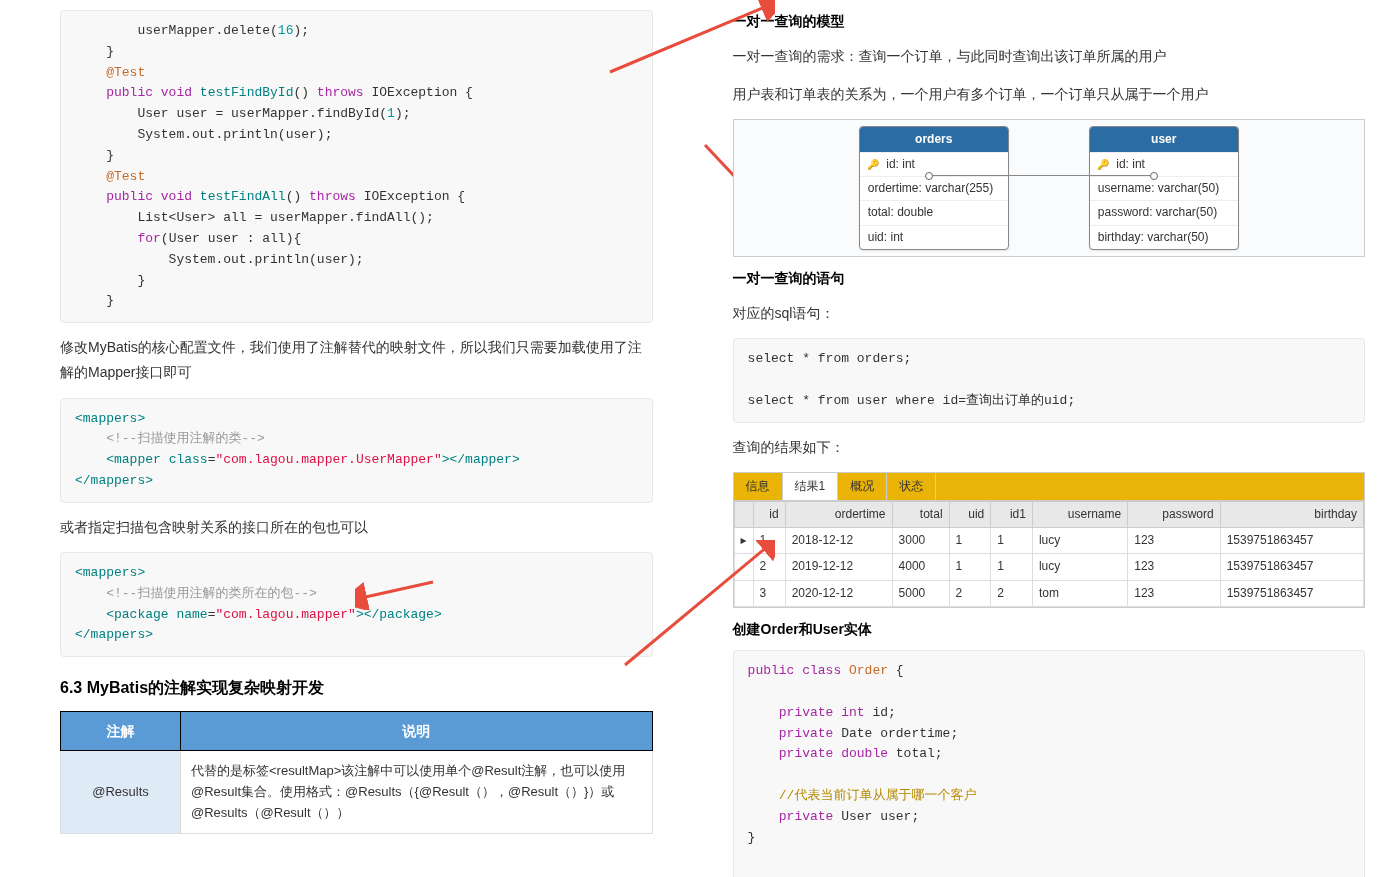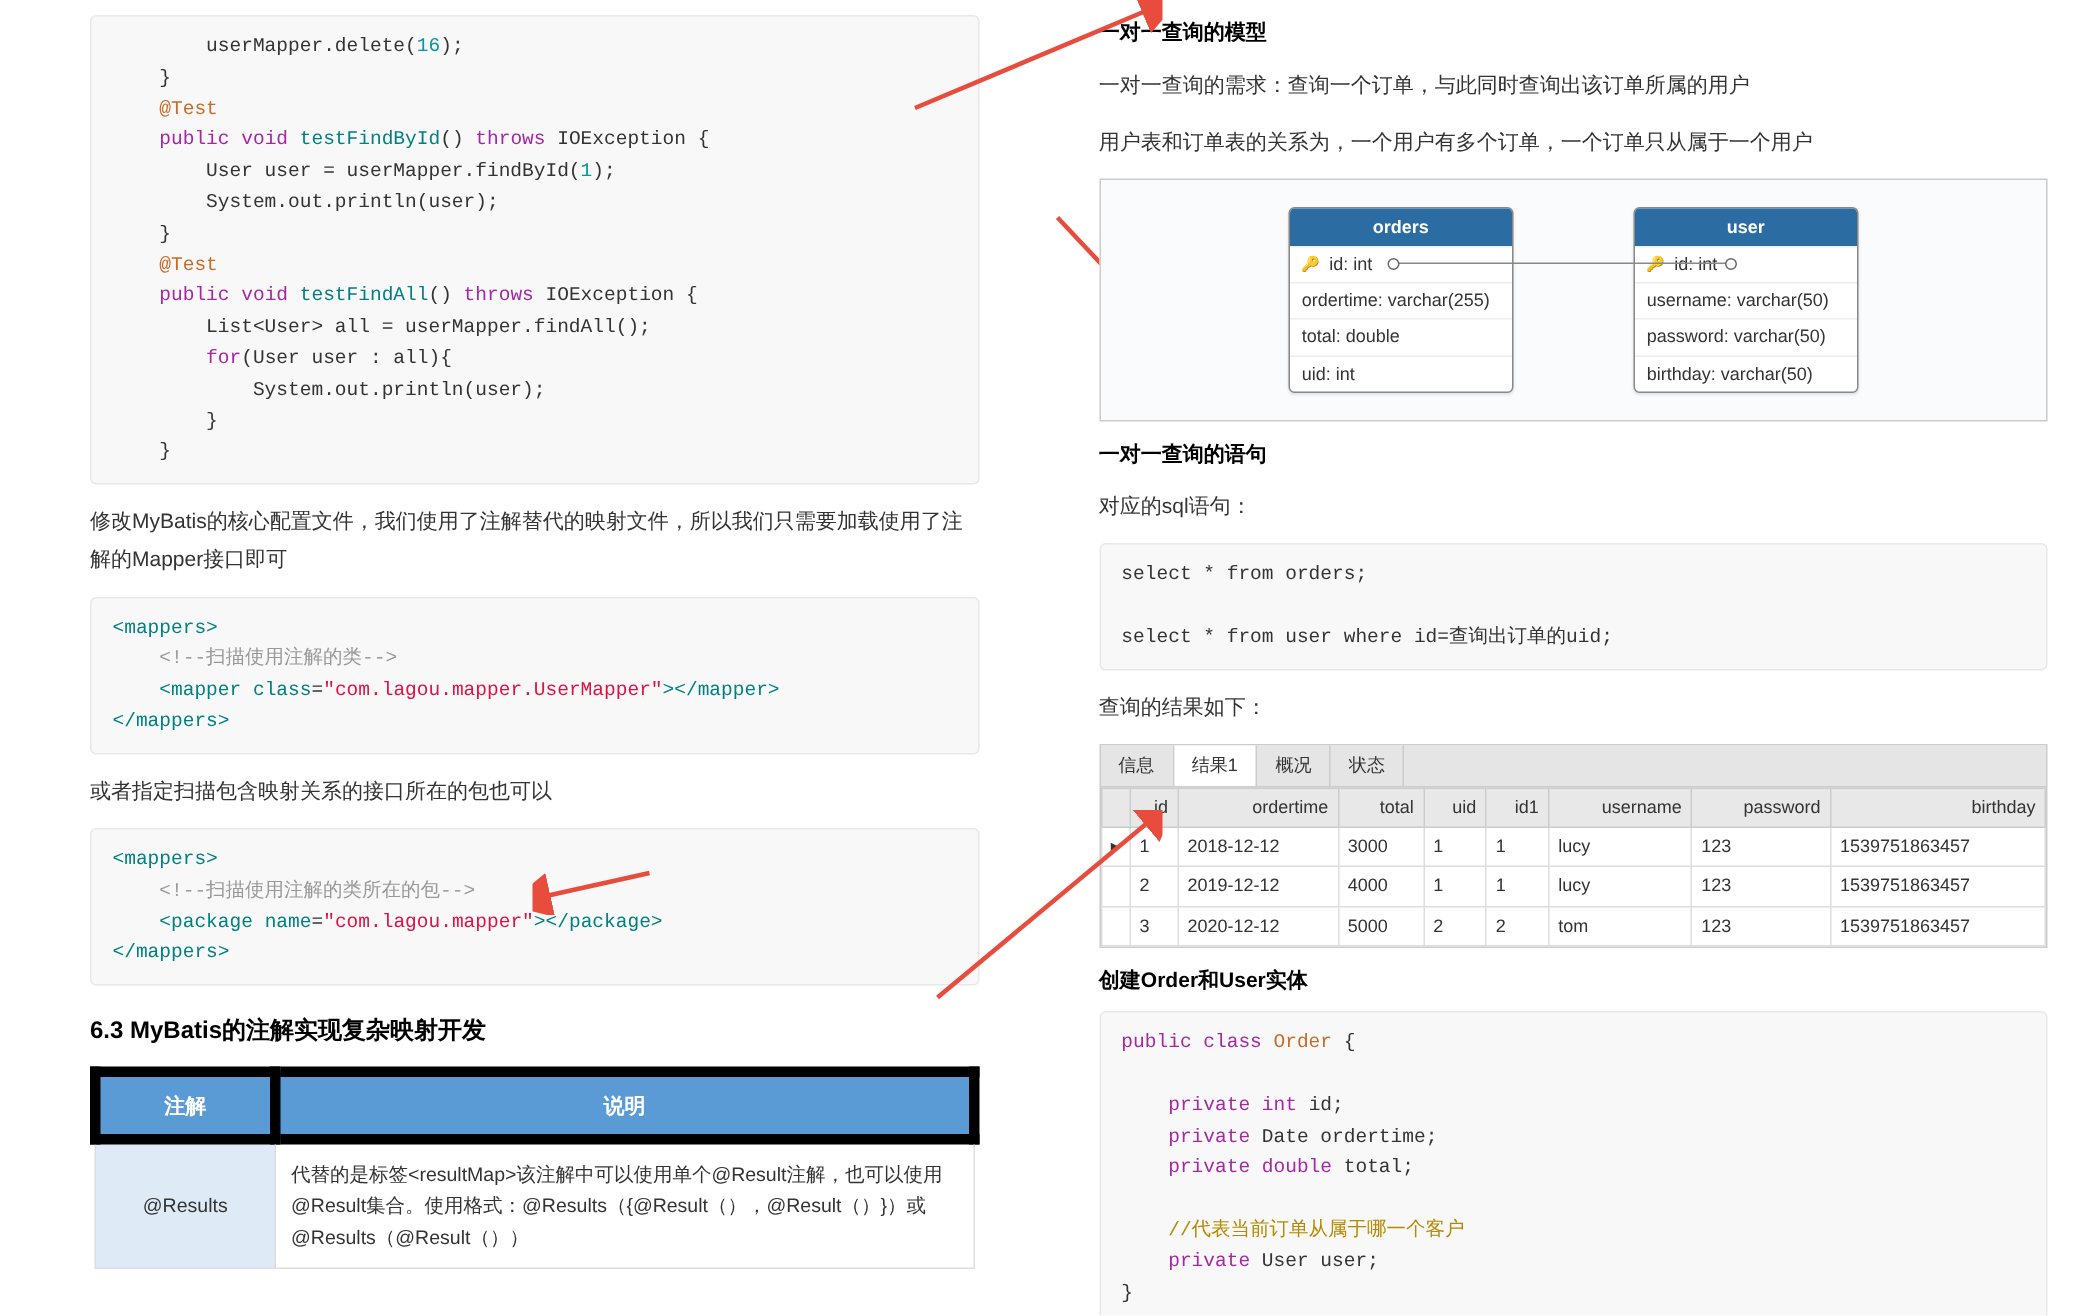--- a/index.html
+++ b/index.html
@@ -6,40 +6,40 @@
 body { font-family: -apple-system, BlinkMacSystemFont, "Segoe UI", "PingFang SC", "Microsoft YaHei", sans-serif; background: #fff; color: #333; font-size: 14px; line-height: 1.6; }
 .page { display: flex; width: 1385px; height: 877px; }
 .col { padding: 0 20px; overflow: hidden; }
 .col-left { width: 695px; padding-left: 60px; padding-right: 40px; }
 .col-right { width: 695px; padding-left: 40px; padding-right: 20px; }
 .code-block { background: #f8f8f8; border: 1px solid #e8e8e8; border-radius: 4px; padding: 10px 14px; font-family: Consolas, Monaco, "Courier New", monospace; font-size: 13px; line-height: 1.6; white-space: pre; overflow-x: auto; margin: 10px 0; }
 .para { margin: 12px 0; font-size: 14px; color: #333; line-height: 1.8; }
 .heading { font-size: 16px; font-weight: bold; margin: 18px 0 10px; color: #000; }
 .subheading { font-size: 14px; font-weight: bold; margin: 10px 0 6px; color: #000; }
 .tbl { border-collapse: collapse; width: 100%; margin: 10px 0; }
-.tbl th { background: #5b9bd5; color: #fff; padding: 8px; border: 7px solid #000000; font-weight: bold; text-align: center; }
+.tbl th { background: #5b9bd5; color: #fff; padding: 8px; border: 1px solid #000000; font-weight: bold; text-align: center; }
 .tbl td { border: 1px solid #ddd; padding: 10px; vertical-align: top; font-size: 13px; }
 .tbl td.key { background: #deebf7; text-align: center; vertical-align: middle; width: 120px; }
 .kw-purple { color: #a626a4; }
 .kw-teal { color: #008080; }
 .kw-orange { color: #c76b29; }
 .kw-num { color: #009999; }
 .kw-commentgrey { color: #999; }
 .kw-commentorange { color: #b58900; }
 .kw-attr { color: #008080; }
 .kw-str { color: #d14; }
 .arrow { position: absolute; pointer-events: none; }
 .page { position: relative; }
-.diagram-wrap { border: 1px solid #ccc; padding: 18px; margin: 10px 0; display: flex; justify-content: center; gap: 80px; background: #fafbfc; position: relative; }
+.diagram-wrap { border: 1px solid #ccc; padding: 6px; margin: 10px 0; display: flex; justify-content: center; gap: 80px; background: #fafbfc; position: relative; }
 .db-box { border: 1px solid #888; border-radius: 4px; background: #fff; font-size: 12px; min-width: 150px; box-shadow: 0 1px 2px rgba(0,0,0,0.1); }
 .db-title { background: #2b6ca3; color: #fff; text-align: center; padding: 3px 0; font-weight: bold; border-radius: 3px 3px 0 0; }
 .db-row { padding: 2px 8px; border-top: 1px solid #eee; display: flex; align-items: center; gap: 6px; }
 .key-icon { color: #e6b800; font-size: 10px; }
 .results-wrap { border: 1px solid #ccc; margin: 10px 0; font-size: 12px; }
-.res-tabs { display: flex; background: #e5e5e5; border-bottom: 1px solid #ccc; }
+.res-tabs { display: flex; background: #eab308; border-bottom: 1px solid #ccc; }
 .res-tab { padding: 4px 12px; border-right: 1px solid #ccc; cursor: default; }
 .res-tab.active { background: #fff; }
 .res-table { border-collapse: collapse; width: 100%; }
 .res-table th { background: #e8e8e8; border: 1px solid #ccc; padding: 3px 6px; text-align: right; font-weight: normal; font-size: 12px; }
 .res-table td { border: 1px solid #ddd; padding: 3px 6px; font-size: 12px; }
 .res-table td.rowptr { width: 14px; text-align: center; }
 .conn-line { position: absolute; top: 55px; left: 195px; right: 210px; height: 2px; border-top: 1px solid #888; }
 .conn-dot { position: absolute; width: 8px; height: 8px; border: 1px solid #666; border-radius: 50%; background: #fff; top: -4px; }
 </style>
 </head>

